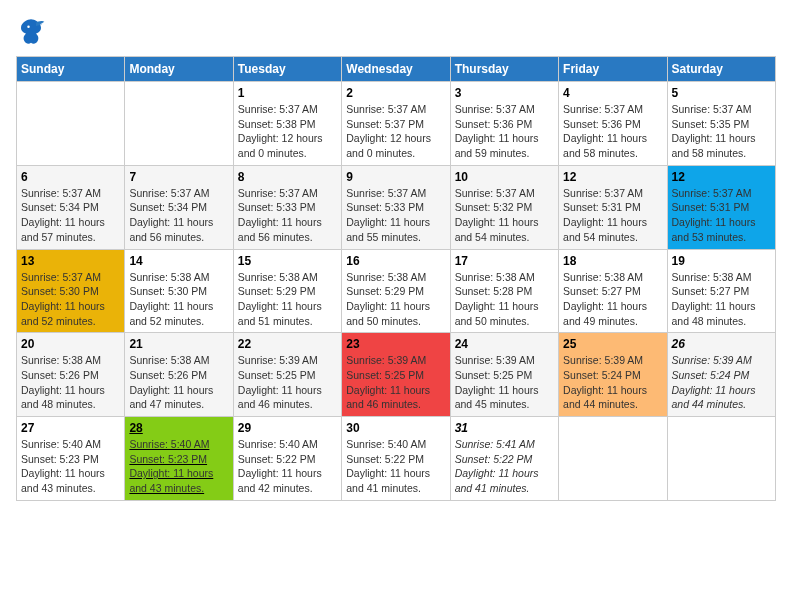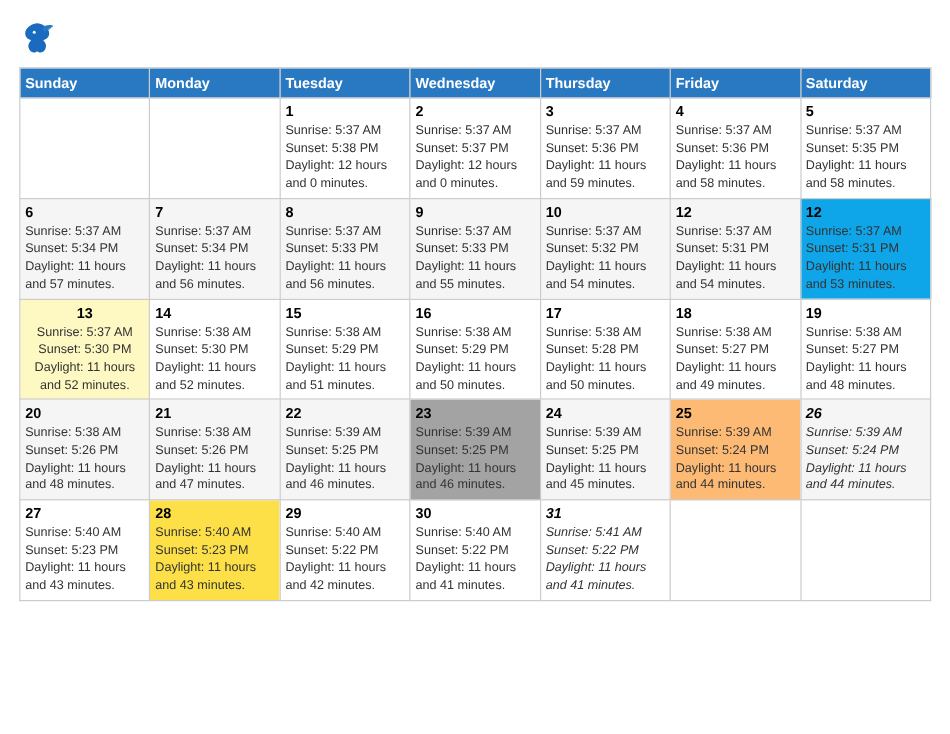--- a/index.html
+++ b/index.html
@@ -199,21 +199,21 @@
         </td>
         <td style="background: #0ea5e9;">
           <span class="day-number">12</span>
           <div class="day-info" style="white-space: pre-line;">Sunrise: 5:37 AM
 Sunset: 5:31 PM
 Daylight: 11 hours
 and 53 minutes.</div>
         </td>
       </tr>
       <tr>
-        <td style="background: #fef9c3; text-align: center;">
+        <td style="background: #eab308;">
           <span class="day-number">13</span>
           <div class="day-info" style="white-space: pre-line;">Sunrise: 5:37 AM
 Sunset: 5:30 PM
 Daylight: 11 hours
 and 52 minutes.</div>
         </td>
         <td style="background: rgb(255, 255, 255);">
           <span class="day-number">14</span>
           <div class="day-info" style="white-space: pre-line;">Sunrise: 5:38 AM
 Sunset: 5:30 PM
@@ -271,21 +271,21 @@
 Daylight: 11 hours
 and 47 minutes.</div>
         </td>
         <td style="background: rgb(245, 245, 245);">
           <span class="day-number">22</span>
           <div class="day-info" style="white-space: pre-line;">Sunrise: 5:39 AM
 Sunset: 5:25 PM
 Daylight: 11 hours
 and 46 minutes.</div>
         </td>
-        <td style="background: #a3a3a3; margin-top: 23px;">
+        <td style="background: #ef4444; margin-top: 23px;">
           <span class="day-number">23</span>
           <div class="day-info" style="white-space: pre-line;">Sunrise: 5:39 AM
 Sunset: 5:25 PM
 Daylight: 11 hours
 and 46 minutes.</div>
         </td>
         <td style="background: rgb(245, 245, 245);">
           <span class="day-number">24</span>
           <div class="day-info" style="white-space: pre-line;">Sunrise: 5:39 AM
 Sunset: 5:25 PM
@@ -308,21 +308,21 @@
         </td>
       </tr>
       <tr>
         <td style="background: rgb(255, 255, 255); margin-top: 32px;">
           <span class="day-number">27</span>
           <div class="day-info" style="white-space: pre-line;">Sunrise: 5:40 AM
 Sunset: 5:23 PM
 Daylight: 11 hours
 and 43 minutes.</div>
         </td>
-        <td style="background: #fde047;">
+        <td style="background: #84cc16; text-decoration: underline;">
           <span class="day-number">28</span>
           <div class="day-info" style="white-space: pre-line;">Sunrise: 5:40 AM
 Sunset: 5:23 PM
 Daylight: 11 hours
 and 43 minutes.</div>
         </td>
         <td style="background: rgb(255, 255, 255);">
           <span class="day-number">29</span>
           <div class="day-info" style="white-space: pre-line;">Sunrise: 5:40 AM
 Sunset: 5:22 PM

